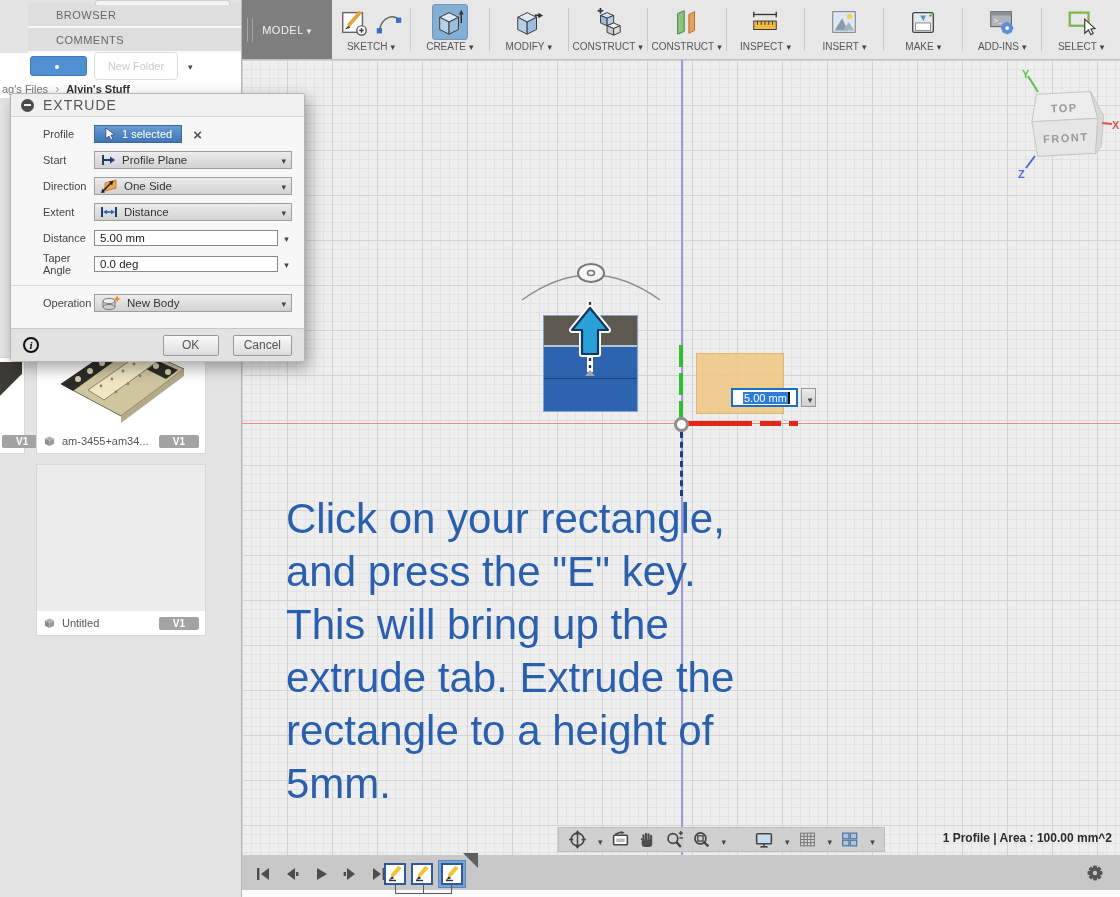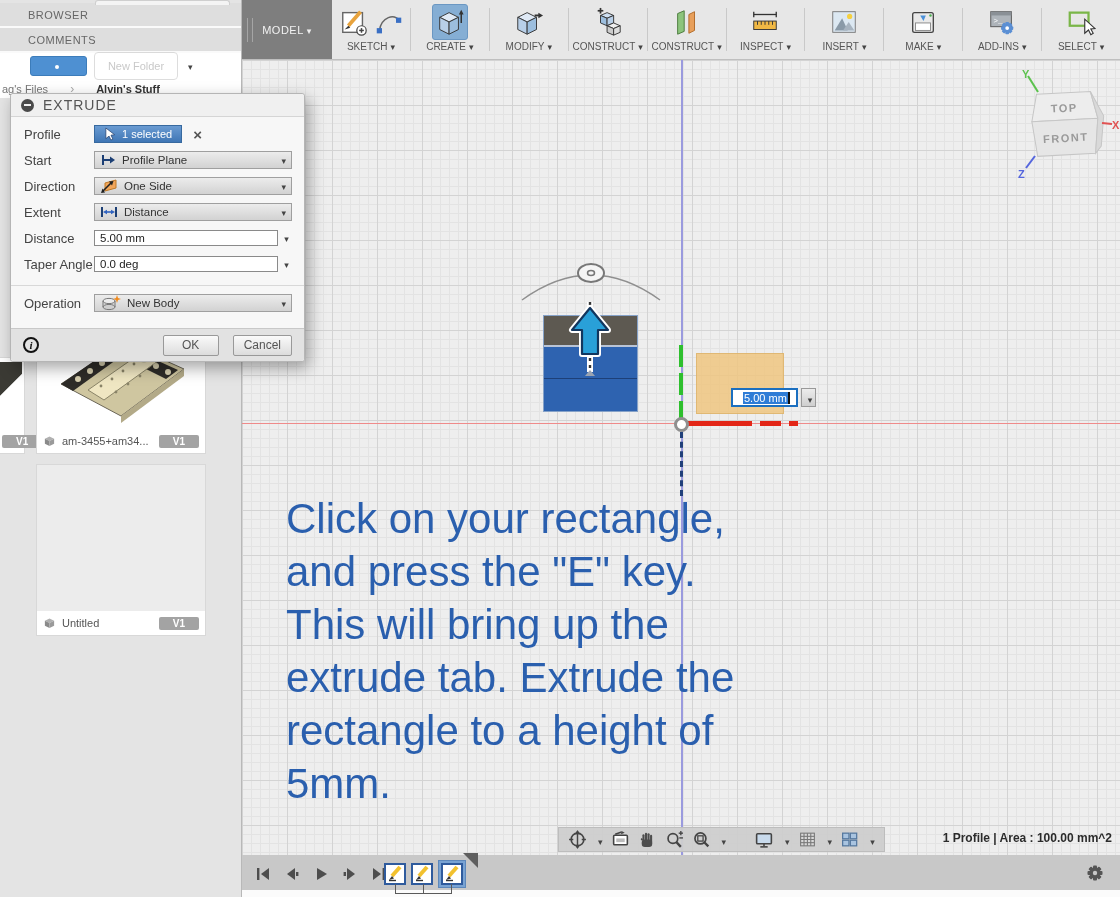--- a/index.html
+++ b/index.html
@@ -62,29 +62,29 @@
 .navbar { position:absolute; left:316px; top:767px; height:25px; background:rgba(206,206,206,.95);
   border:1px solid #bdbdbd; display:flex; align-items:center; gap:8px; padding:0 9px; }
 .nv-sp { width:12px; }
 
 
 #leftpanel { position:absolute; left:0; top:0; width:242px; height:897px; background:#e4e4e4;
   border-right:1px solid #b8b8b8; z-index:10; }
 .tabnotch { position:absolute; left:95px; top:0; width:135px; height:5px; background:#f4f4f4;
   border:1px solid #cfcfcf; border-bottom:none; border-radius:3px 3px 0 0; }
 .pbar { height:25px; background:#dedede; border-bottom:2px solid #fafafa; display:flex;
-  align-items:center; padding-left:28px; font-size:11px; color:#666; letter-spacing:.5px; }
+  align-items:center; padding-left:28px; font-size:11px; color:#666; letter-spacing:.5px;margin-left:28px; }
 .actions { height:26px; background:#fff; display:flex; align-items:center; gap:7px; padding-left:30px; }
 .btn-blue { width:57px; height:20px; background:#4e90d2; border:1px solid #3c7cba; border-radius:3px; position:relative; }
 .btn-blue::after { content:""; position:absolute; left:24px; top:8px; width:4px; height:4px; background:#fff; border-radius:50%; }
 .btn-newfolder { width:84px; height:28px; border:1px solid #b5b5b5; border-radius:4px; background:#fff;
   color:#888; font-size:11px; display:flex; align-items:center; justify-content:center; opacity:.45; }
 .nf-caret { font-size:10px; color:#555; }
 .breadcrumb { height:19px; background:#fff; display:flex; align-items:center; font-size:11px;
-  color:#777; padding-left:2px; gap:22px; }
+  color:#777; padding-left:2px; gap:7px; }
 .bc-current { color:#333; font-weight:bold; }
 .bc-sep { color:#aaa; font-size:12px; }
 .card { position:absolute; background:#fff; box-shadow:0 0 0 1px #d8d8d8; }
 .card.selected { box-shadow:0 0 0 1px #6b9bd2; }
 .thumb { position:absolute; left:0; top:0; right:0; bottom:24px; overflow:hidden;
   display:flex; align-items:flex-end; justify-content:center; }
 .thumb.empty { background:#ececec; }
 .caption { position:absolute; left:0; right:0; bottom:0; height:24px; background:#fff;
   display:flex; align-items:center; gap:6px; padding:0 6px; font-size:11px; color:#555; }
 .vbadge { background:#a3a3a3; color:#fff; font-size:10px; font-weight:bold; padding:1px 14px; border-radius:2px; }
@@ -95,21 +95,21 @@
 
 #dialog { position:absolute; left:10px; top:93px; width:295px; background:#f7f7f7;
   border:1px solid #b5b5b5; border-radius:3px; box-shadow:4px 6px 16px rgba(0,0,0,.35);
   z-index:50; font-size:12px; color:#444; }
 .dhead { height:23px; background:#f0f0f0; border-bottom:1px solid #d5d5d5; display:flex;
   align-items:center; gap:9px; padding:0 10px; border-radius:3px 3px 0 0; }
 .dgrip { width:13px; height:13px; border-radius:50%; background:#4a4a4a; position:relative; flex:none; }
 .dgrip::after { content:""; position:absolute; left:3px; top:5px; width:7px; height:2px; background:#f0f0f0; }
 .dtitle { letter-spacing:1px; color:#555; font-size:14px;text-align:right; }
 .drow { display:flex; align-items:center; margin:8px 12px 8px 0; height:18px; }
-.dlabel { width:83px; padding-left:13px; font-size:13px; color:#444; flex:none; }
+.dlabel { width:83px; padding-left:32px; font-size:11px; color:#444; flex:none; }
 .dd { flex:1; height:18px; background:linear-gradient(#ececec,#d2d2d2); border:1px solid #9f9f9f;
   display:flex; align-items:center; gap:6px; padding:0 5px; font-size:11.5px; color:#333; }
 .chip { height:18px; background:linear-gradient(#6a9bd2,#3f76b5); border:1px solid #37699f;
   color:#fff; display:flex; align-items:center; gap:6px; padding:0 9px; font-size:11px; }
 .xclose { margin-left:11px; color:#555; font-size:15px; font-weight:bold; line-height:1; }
 .inp { flex:1; height:16px; border:1px solid #8a8a8a; background:#fff; font-size:11.5px;
   padding:0 5px; font-family:inherit; color:#222; min-width:0; }
 .inp-caret { width:14px; text-align:center; flex:none; }
 .dsep { border-top:1px solid #d8d8d8; margin:12px 0 4px; }
 .dfoot { margin-top:16px; height:33px; background:#e2e2e2; border-top:1px solid #c8c8c8;

